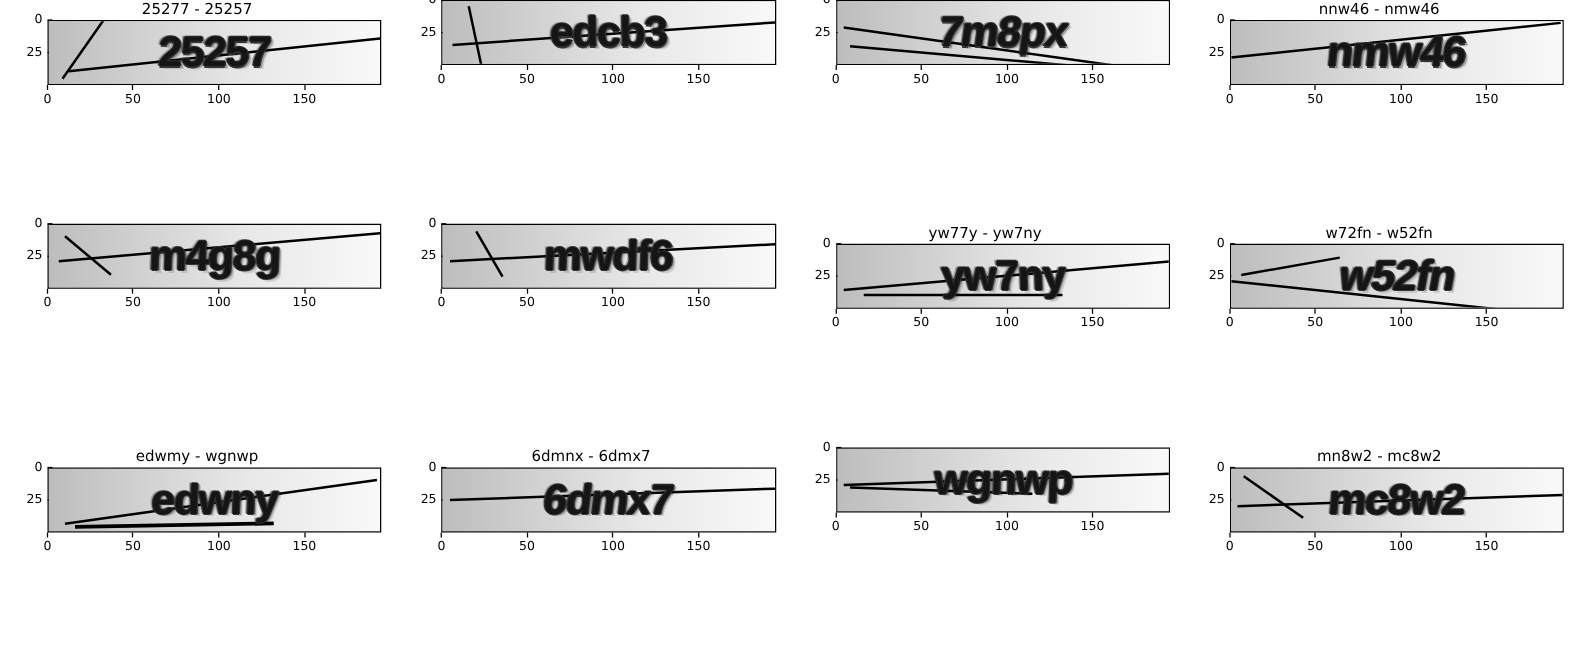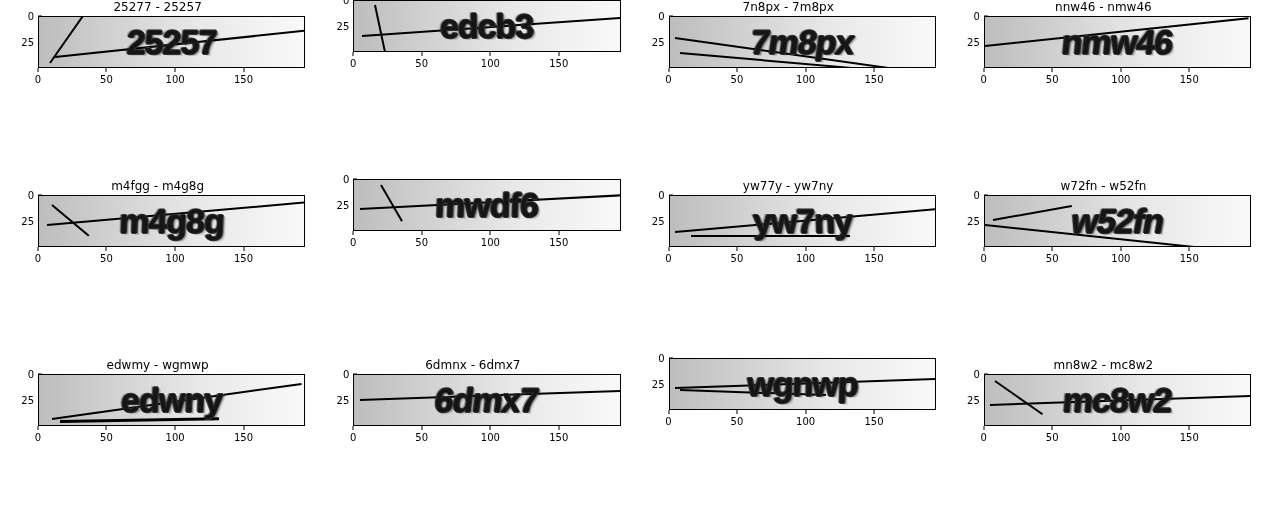--- a/index.html
+++ b/index.html
@@ -178,21 +178,20 @@
       <div class="xtick-mark" style="left:25.6%"></div>
         <div class="xtick" style="left:25.6%">50</div>
       <div class="xtick-mark" style="left:51.3%"></div>
         <div class="xtick" style="left:51.3%">100</div>
       <div class="xtick-mark" style="left:76.9%"></div>
         <div class="xtick" style="left:76.9%">150</div>
     </div>
   </div>
 
   <div class="cell">
-    <div class="title">7n8px - 7m8px</div>
     <div class="plot-row">
       <div class="yaxis">
         <div class="ytick" style="top:0%">0</div>
           <div class="ytick-mark" style="top:0%"></div>
         <div class="ytick" style="top:50%">25</div>
           <div class="ytick-mark" style="top:50%"></div>
       </div>
       <div class="axes">
         <div class="captcha-bg"></div>
         <div class="stroke" style="left:2%; top:40%; width:100%; transform:rotate(8deg);"></div>
@@ -237,21 +236,20 @@
       <div class="xtick-mark" style="left:25.6%"></div>
         <div class="xtick" style="left:25.6%">50</div>
       <div class="xtick-mark" style="left:51.3%"></div>
         <div class="xtick" style="left:51.3%">100</div>
       <div class="xtick-mark" style="left:76.9%"></div>
         <div class="xtick" style="left:76.9%">150</div>
     </div>
   </div>
 
   <div class="cell">
-    <div class="title">m4fgg - m4g8g</div>
     <div class="plot-row">
       <div class="yaxis">
         <div class="ytick" style="top:0%">0</div>
           <div class="ytick-mark" style="top:0%"></div>
         <div class="ytick" style="top:50%">25</div>
           <div class="ytick-mark" style="top:50%"></div>
       </div>
       <div class="axes">
         <div class="captcha-bg"></div>
         <div class="stroke" style="left:3%; top:55%; width:98%; transform:rotate(-5deg);"></div>
@@ -356,21 +354,21 @@
       <div class="xtick-mark" style="left:25.6%"></div>
         <div class="xtick" style="left:25.6%">50</div>
       <div class="xtick-mark" style="left:51.3%"></div>
         <div class="xtick" style="left:51.3%">100</div>
       <div class="xtick-mark" style="left:76.9%"></div>
         <div class="xtick" style="left:76.9%">150</div>
     </div>
   </div>
 
   <div class="cell">
-    <div class="title">edwmy - wgmwp</div>
+    <div class="title">edwmy - wgnwp</div>
     <div class="plot-row">
       <div class="yaxis">
         <div class="ytick" style="top:0%">0</div>
           <div class="ytick-mark" style="top:0%"></div>
         <div class="ytick" style="top:50%">25</div>
           <div class="ytick-mark" style="top:50%"></div>
       </div>
       <div class="axes">
         <div class="captcha-bg"></div>
         <div class="stroke" style="left:5%; top:85%; width:95%; transform:rotate(-8deg);"></div>

